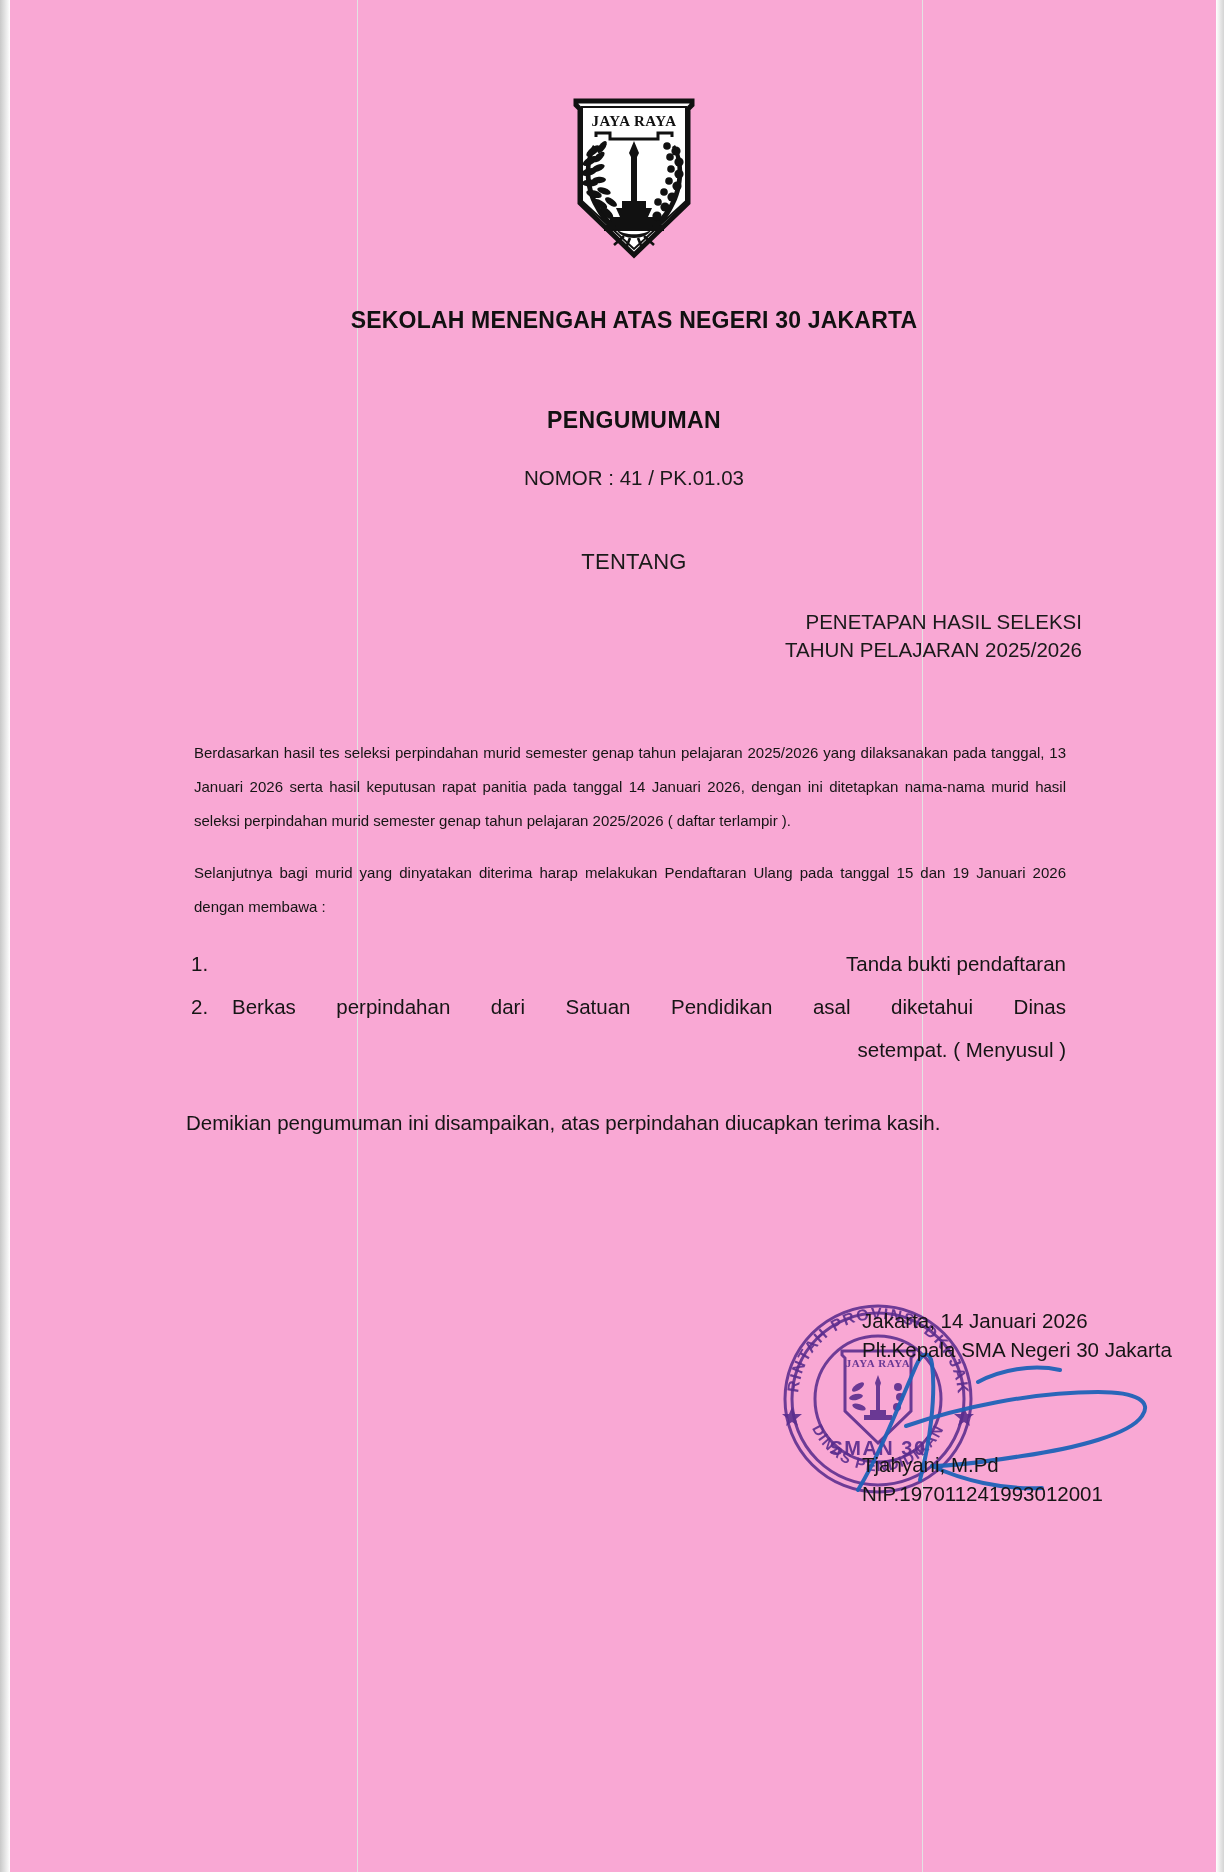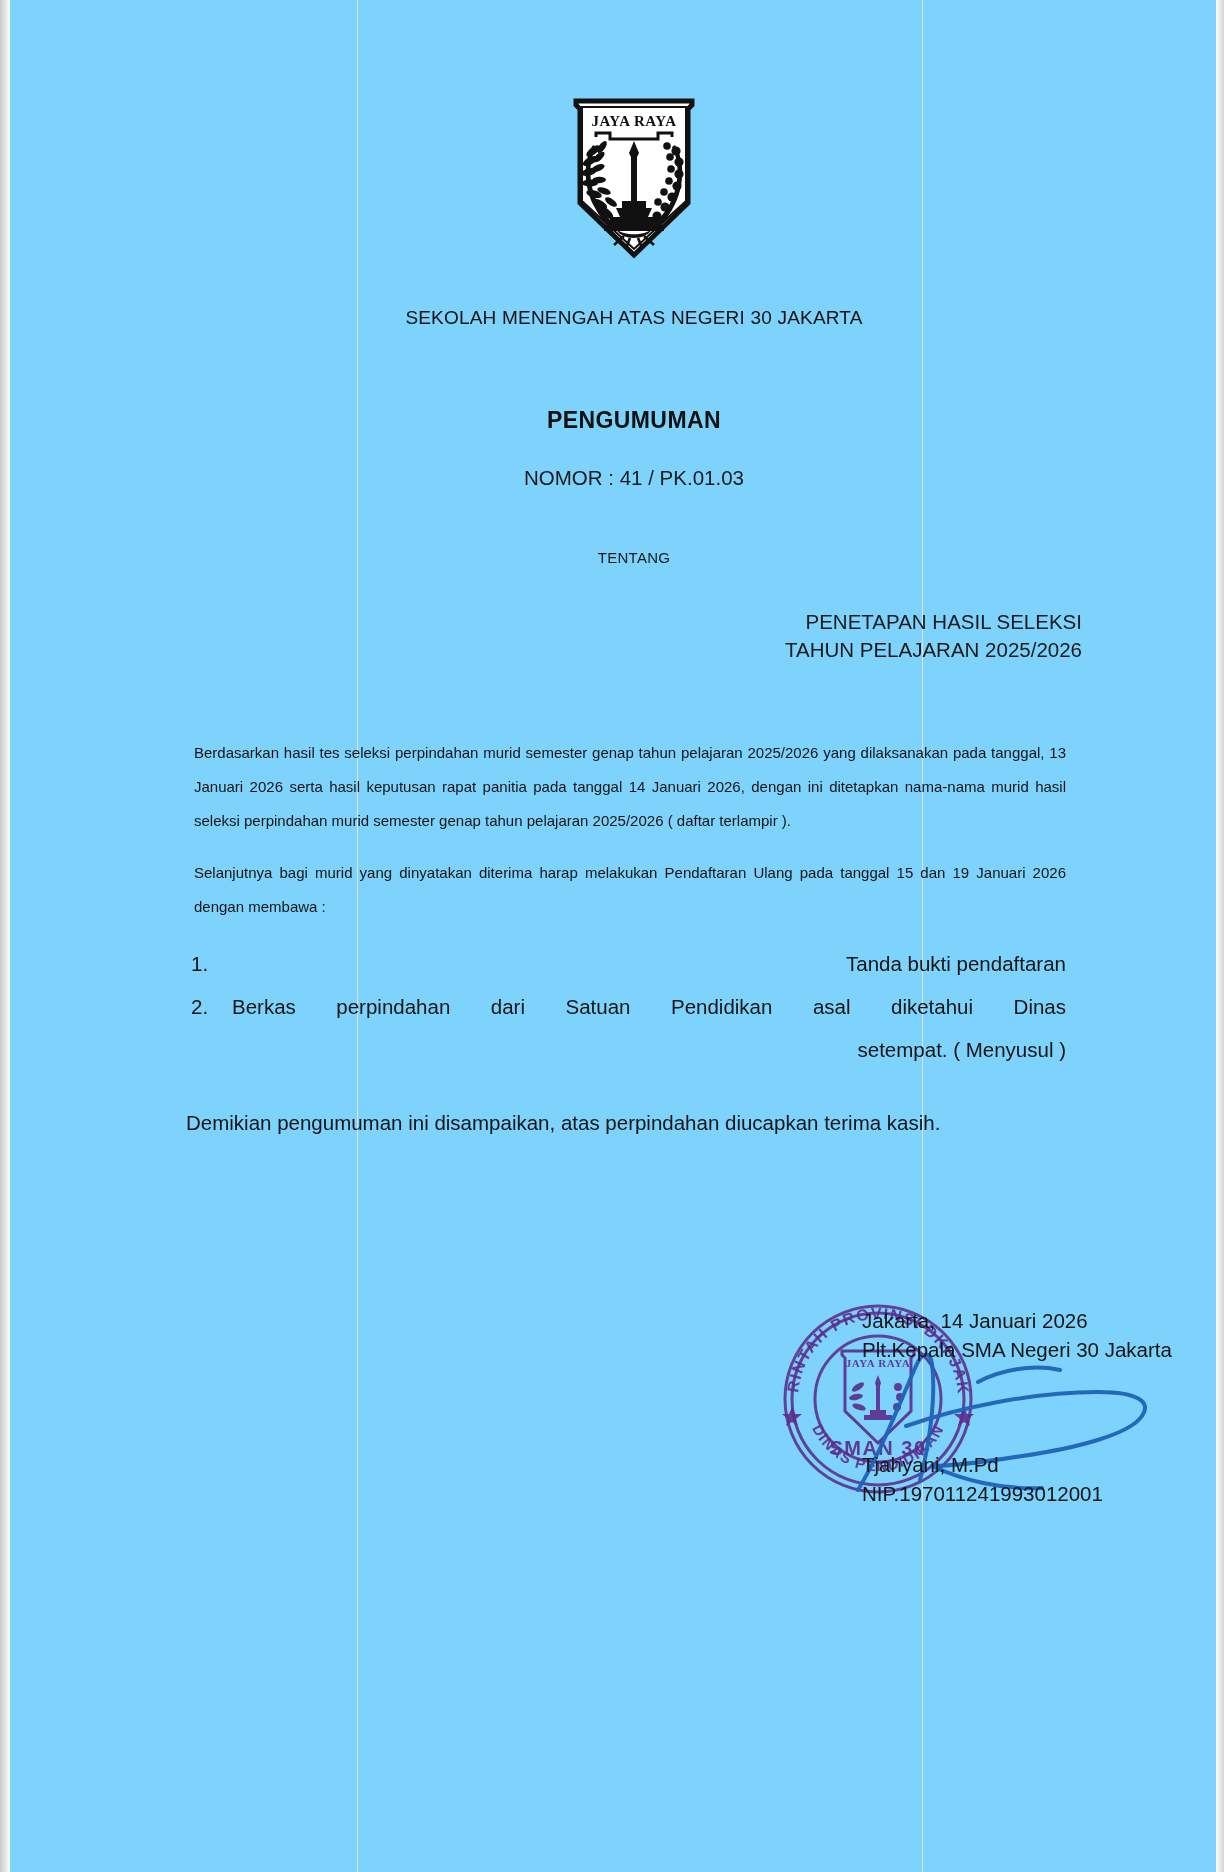--- a/index.html
+++ b/index.html
@@ -7,21 +7,21 @@
     padding: 0;
     background: #b9b9b9;
   }
   body {
     font-family: "Liberation Sans", sans-serif;
   }
   .page {
     position: relative;
     width: 1224px;
     height: 1872px;
-    background: #7dd3fc;
+    background: #f9a8d4;
     overflow: hidden;
     margin: 0 auto;
     box-sizing: border-box;
   }
   
   .seam {
     position: absolute;
     top: 0;
     bottom: 0;
     width: 1px;
@@ -64,22 +64,22 @@
     height: 166px;
   }
 
   
   .school-name {
     position: absolute;
     left: 0;
     top: 307px;
     width: 896px;
     text-align: center;
-    font-size: 19px;
-    font-weight: normal;
+    font-size: 23px;
+    font-weight: bold;
     letter-spacing: 0.2px;
     color: #111;
   }
   .doc-title {
     position: absolute;
     left: 0;
     top: 407px;
     width: 896px;
     text-align: center;
     font-size: 23px;
@@ -95,21 +95,21 @@
     text-align: center;
     font-size: 20.5px;
     color: #1a1a1a;
   }
   .about-label {
     position: absolute;
     left: 0;
     top: 549px;
     width: 896px;
     text-align: center;
-    font-size: 15px;
+    font-size: 22px;
     color: #1a1a1a;
     letter-spacing: 0.3px;
   }
   .subject {
     position: absolute;
     left: 0;
     top: 608px;
     width: 896px;
     text-align: right;
     font-size: 20.5px;

